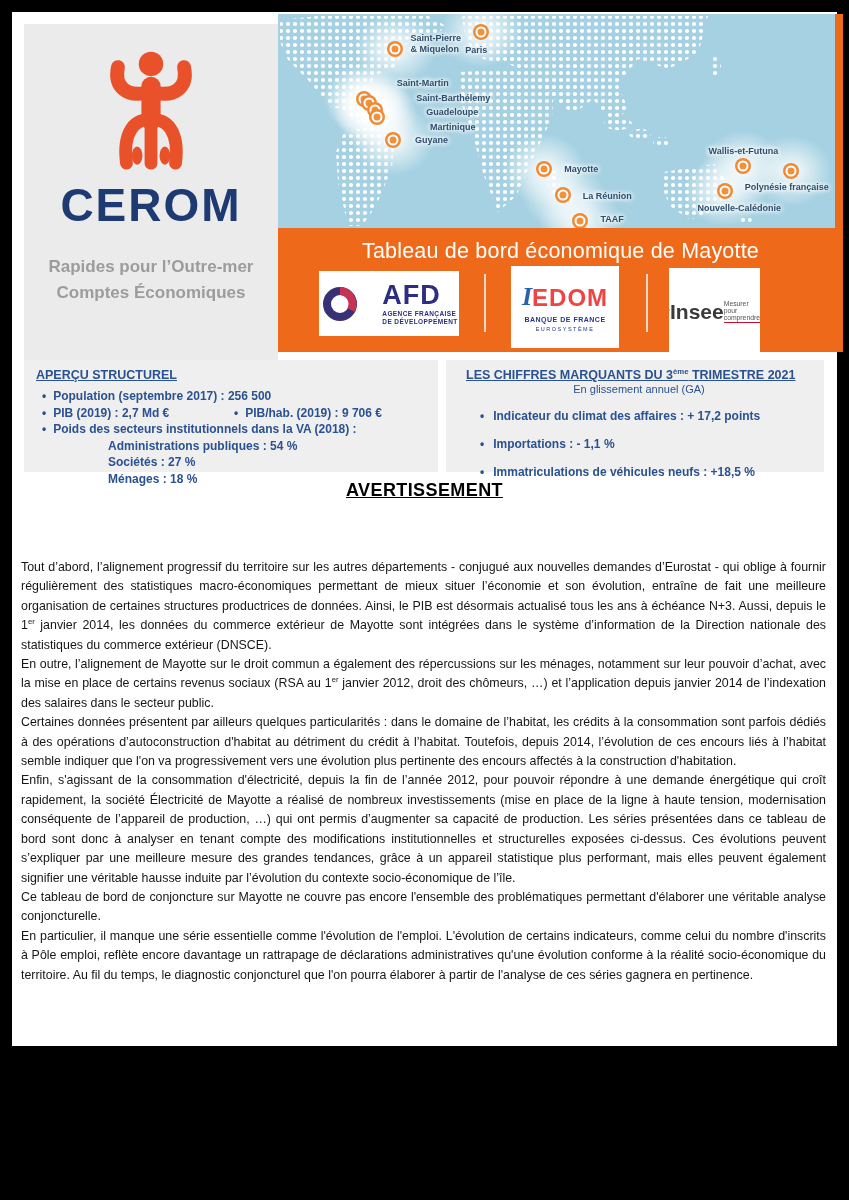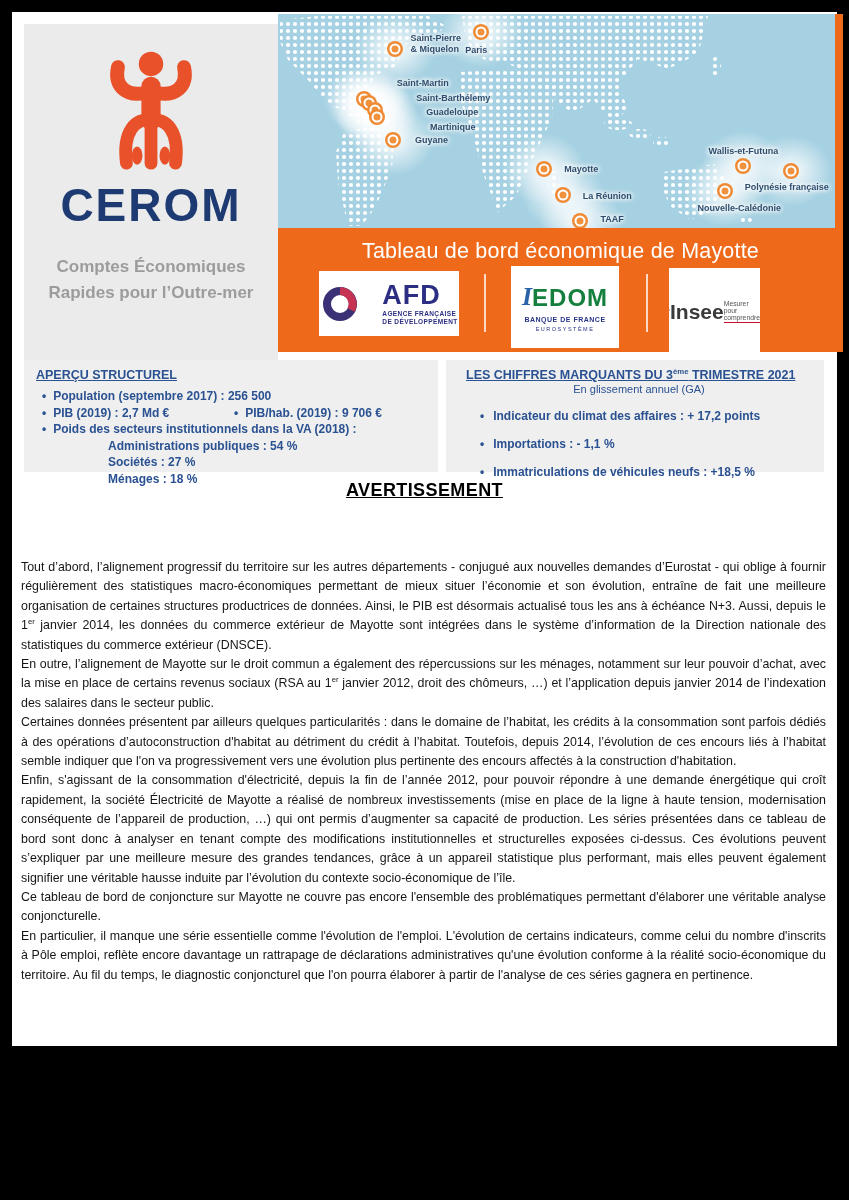--- a/index.html
+++ b/index.html
@@ -31,21 +31,21 @@
   .banner-title{margin-top:11px;text-align:center;color:#fff;font-size:21.5px;letter-spacing:.2px;}
   .logo-box{position:absolute;background:#fff;display:flex;align-items:center;justify-content:center;}
   .sep{position:absolute;width:2px;top:46px;height:58px;background:rgba(255,255,255,.75);}
   .afd-box{left:41px;top:43px;width:140px;height:65px;gap:22px;}
   .afd-text{display:flex;flex-direction:column;line-height:1;}
   .afd-name{font-size:27px;font-weight:bold;color:#2b2e83;letter-spacing:1px;}
   .afd-tag{font-size:6.5px;font-weight:bold;color:#2b2e83;letter-spacing:.4px;margin-top:2px;}
   .iedom-box{left:233px;top:38px;width:108px;height:82px;flex-direction:column;gap:1px;}
   .iedom-row{display:flex;align-items:flex-end;}
   .iedom-i{font-size:26px;font-weight:bold;font-style:italic;color:#2a62a8;font-family:"Liberation Serif",serif;}
-  .iedom-rest{font-size:24px;font-weight:bold;color:#15803d;letter-spacing:1px;}
+  .iedom-rest{font-size:24px;font-weight:bold;color:#ef4444;letter-spacing:1px;}
   .iedom-bank{font-size:7px;font-weight:bold;color:#27348b;letter-spacing:.5px;margin-top:3px;}
   .iedom-euro{font-size:5.5px;color:#27348b;letter-spacing:1.5px;margin-top:2px;}
   .insee-box{left:391px;top:40px;width:91px;height:84px;flex-direction:row;}
   .insee-name{font-size:21px;font-weight:bold;color:#3a3a3a;line-height:1;margin-top:2px;}
   .insee-tag{font-size:6.8px;color:#555;border-bottom:1.5px solid #c8102e;padding-bottom:1px;margin-top:2px;}
 
   
   .info-box{position:absolute;top:348px;height:112px;background:#efefef;box-sizing:border-box;
             padding:8px 12px;color:#2a5191;}
   .info-left{left:12px;width:414px;}
@@ -84,22 +84,22 @@
           <path d="M60,34 L60,66" stroke-width="18"></path>
           <path d="M37,106 C33,76 46,63 60,66 C74,63 87,76 83,106" stroke-width="12"></path>
           <path d="M60,70 L60,106" stroke-width="12"></path>
         </g>
         <circle cx="60" cy="13" r="11.5" fill="#e8512a"></circle>
         <ellipse cx="47" cy="99" rx="5" ry="8.5" fill="#e8512a"></ellipse>
         <ellipse cx="73" cy="99" rx="5" ry="8.5" fill="#e8512a"></ellipse>
       </svg>
       <div class="cerom-word">CEROM</div>
       <div class="cerom-sub">
+        <div>Rapides pour l’Outre-mer</div>
         <div>Comptes Économiques</div>
-        <div>Rapides pour l’Outre-mer</div>
       </div>
     </div>
 
     <div class="map">
       <div class="map-inner">
         <svg width="557" height="214" viewBox="0 0 557 214">
           <defs>
             <pattern id="dotp" width="7" height="7" patternUnits="userSpaceOnUse">
               <circle cx="3" cy="3" r="2.1" fill="#ffffff"></circle>
             </pattern>

